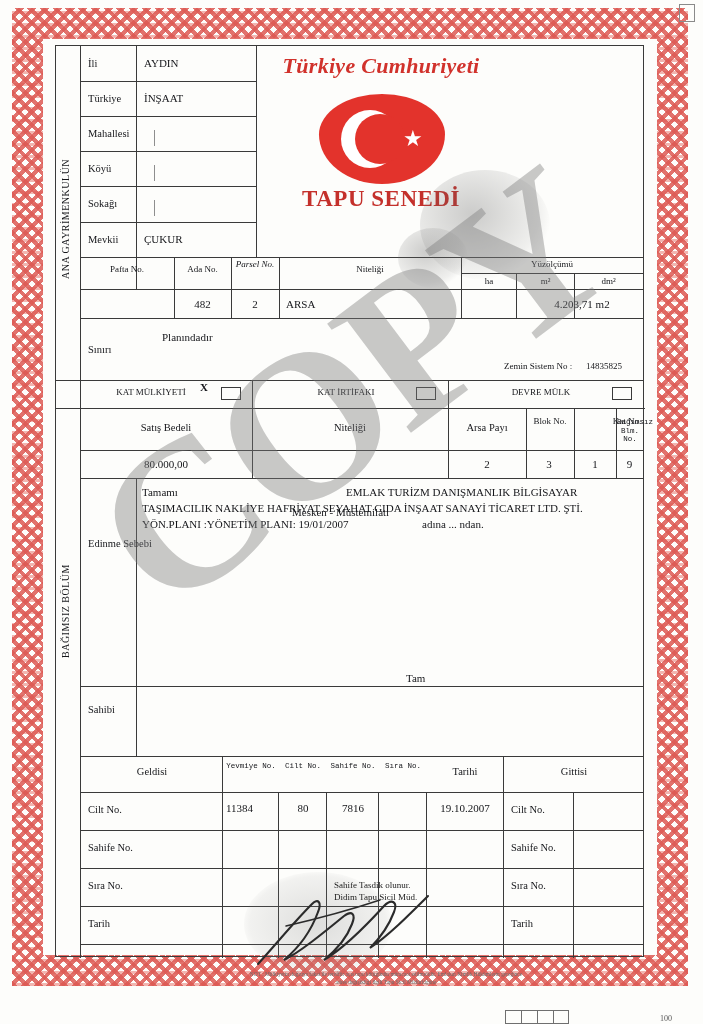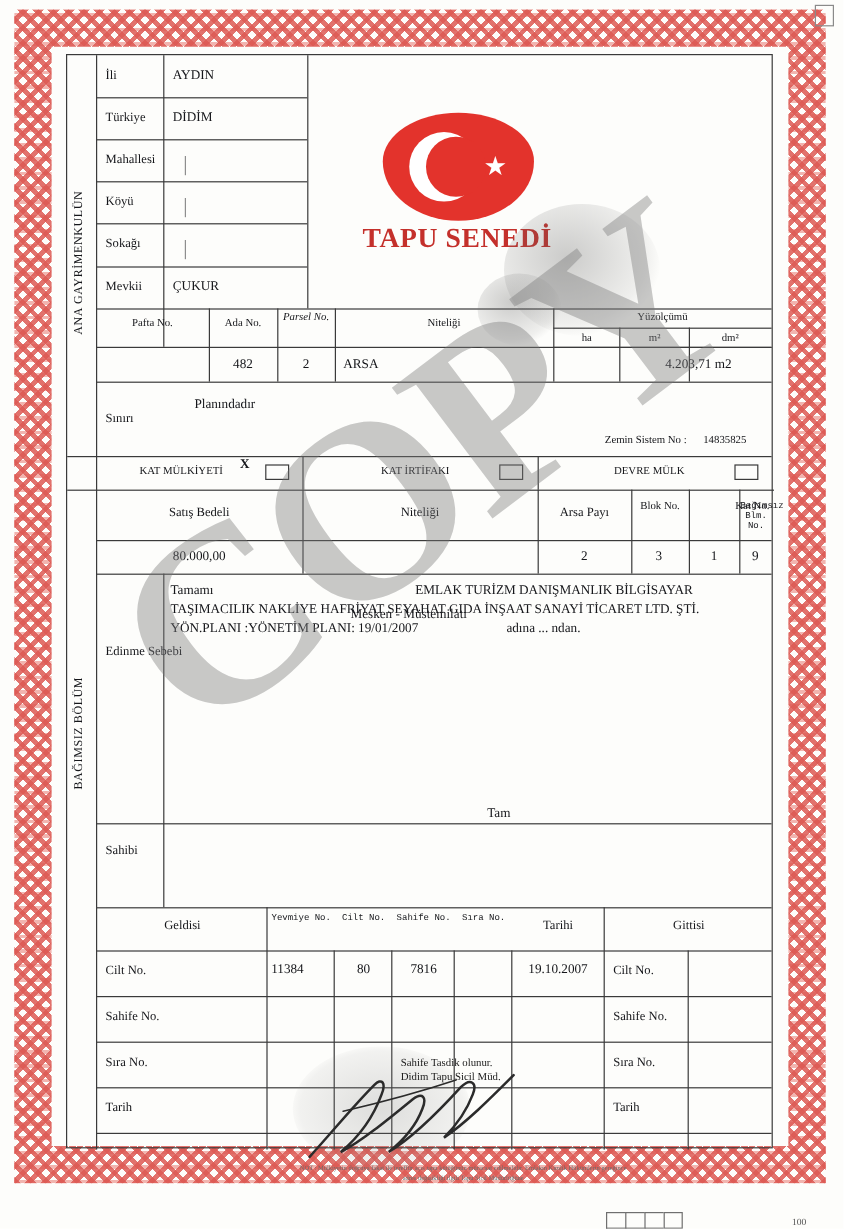--- a/index.html
+++ b/index.html
@@ -223,20 +223,21 @@
 <div id="page">
 
   <div id="ornament">
     <div id="ornament-inner"></div>
   </div>
 
   <div id="corner-mark"></div>
 
   <div id="form">
 
+    <div id="tc-title">Türkiye Cumhuriyeti</div>
     <div id="emblem">
       <div class="moon-out"></div>
       <div class="moon-in"></div>
       <div class="star">★</div>
     </div>
     <div id="tapu-senedi">TAPU SENEDİ</div>
 
     <div class="vert" style="left:4px; top:18px; height:310px; width:16px;">ANA GAYRİMENKULÜN</div>
     <div class="vert" style="left:4px; top:450px; height:230px; width:16px;">BAĞIMSIZ BÖLÜM</div>
 
@@ -294,21 +295,21 @@
     <div class="ln v" style="left:222px; top:746px; height:166px;"></div>
     <div class="ln v" style="left:270px; top:746px; height:166px;"></div>
     <div class="ln v" style="left:322px; top:746px; height:166px;"></div>
     <div class="ln v" style="left:370px; top:746px; height:166px;"></div>
     <div class="ln v" style="left:447px; top:710px; height:202px;"></div>
     <div class="ln v" style="left:517px; top:746px; height:166px;"></div>
 
     <div class="cell lbl" style="left:32px; top:12px;">İli</div>
     <div class="cell val" style="left:88px; top:11px;">AYDIN</div>
     <div class="cell lbl" style="left:32px; top:47px;">Türkiye</div>
-    <div class="cell val" style="left:88px; top:46px;">DİDİM</div>
+    <div class="cell val" style="left:88px; top:46px;">İNŞAAT</div>
     <div class="cell lbl" style="left:32px; top:82px;">Mahallesi</div>
     <div class="cell val" style="left:88px; top:81px;"></div>
     <div class="cell lbl" style="left:32px; top:117px;">Köyü</div>
     <div class="cell val" style="left:88px; top:116px;"></div>
     <div class="cell lbl" style="left:32px; top:152px;">Sokağı</div>
     <div class="cell val" style="left:88px; top:151px;"></div>
     <div class="cell lbl" style="left:32px; top:188px;">Mevkii</div>
     <div class="cell val" style="left:88px; top:187px;">ÇUKUR</div>
 
     <div class="ln v" style="left:98px; top:84px; height:16px; background:#8e8e8e;"></div>

